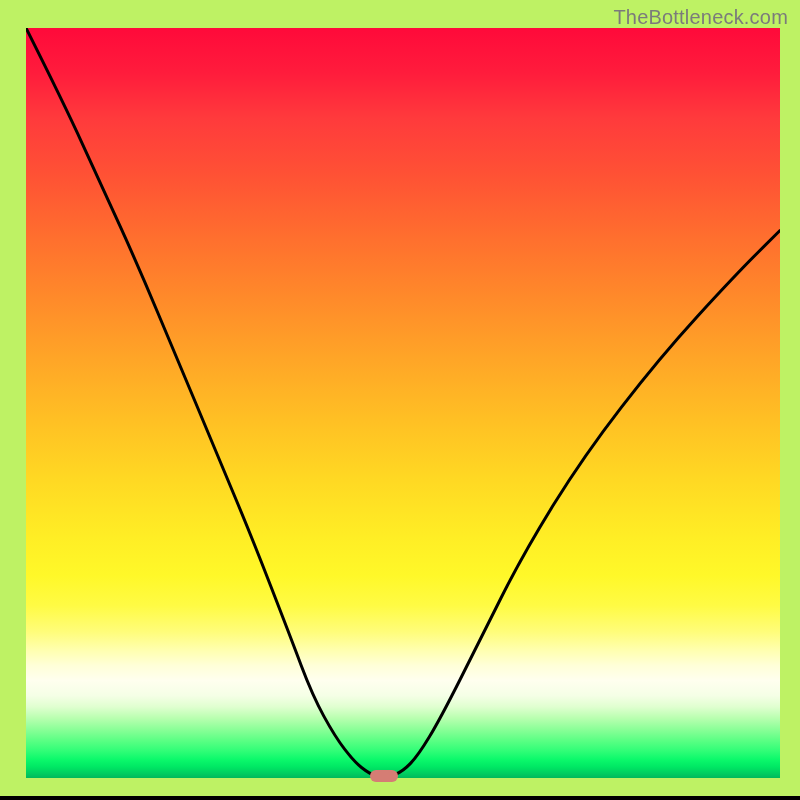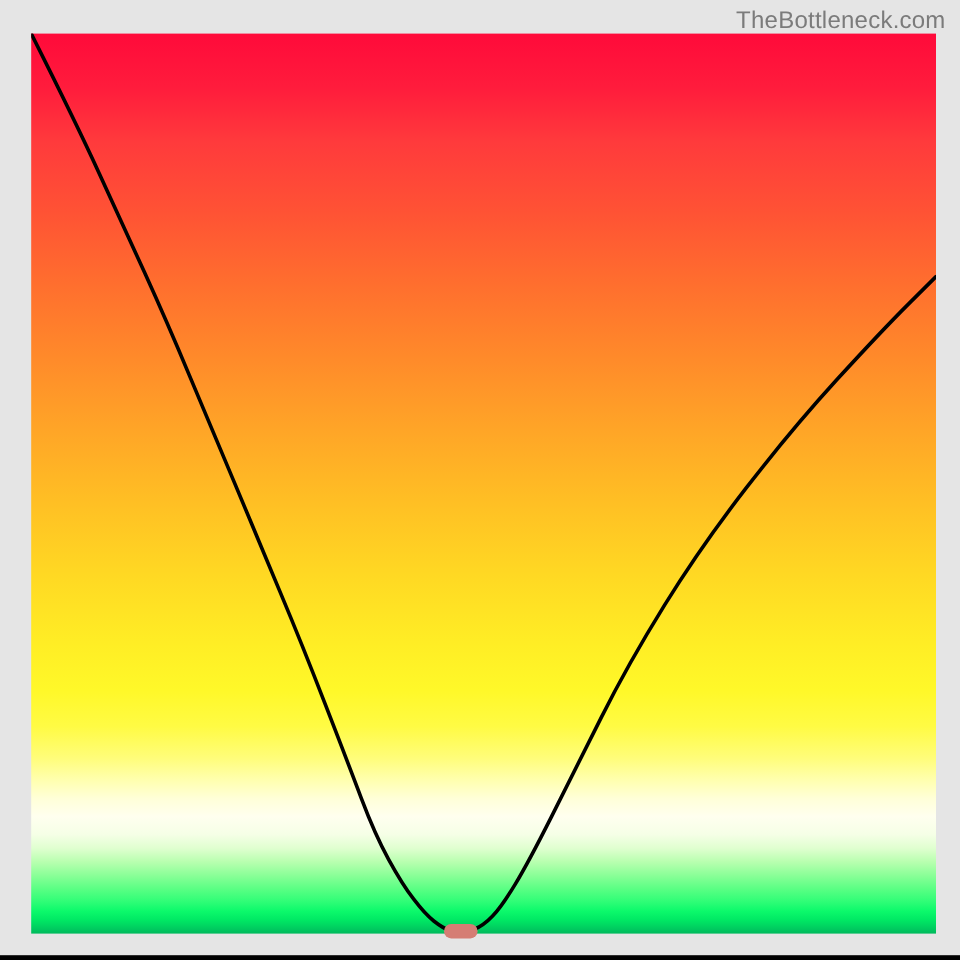--- a/index.html
+++ b/index.html
@@ -8,21 +8,21 @@
     width: 800px;
     height: 800px;
     background: #000;
     overflow: hidden;
     font-family: Arial, Helvetica, sans-serif;
   }
   .frame {
     position: relative;
     width: 800px;
     height: 796px;
-    background: #e5e5e5;
+    background: #bef264;
   }
   .plot-area {
     position: absolute;
     left: 26px;
     top: 28px;
     width: 754px;
     height: 750px;
     background: linear-gradient(
       to bottom,
       #ff0a3a 0%,

